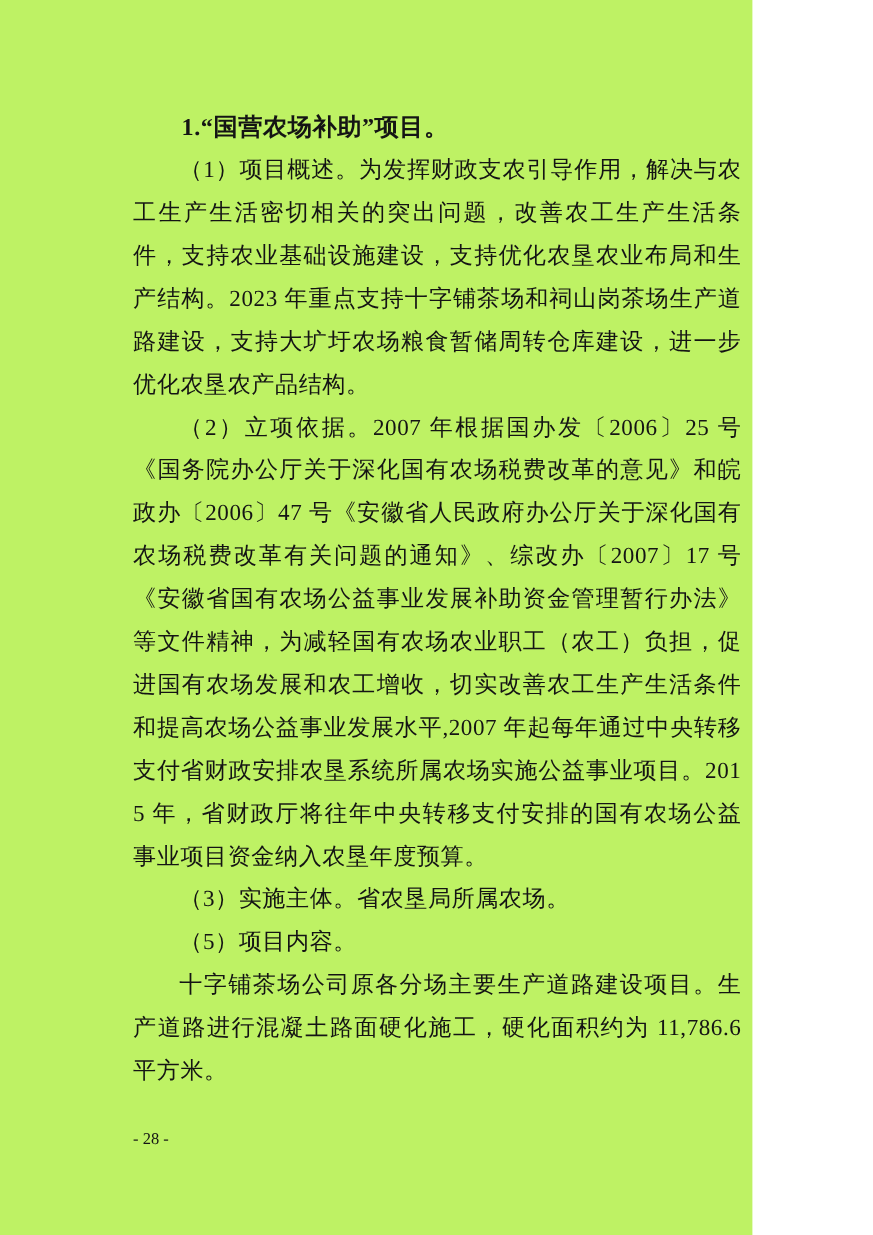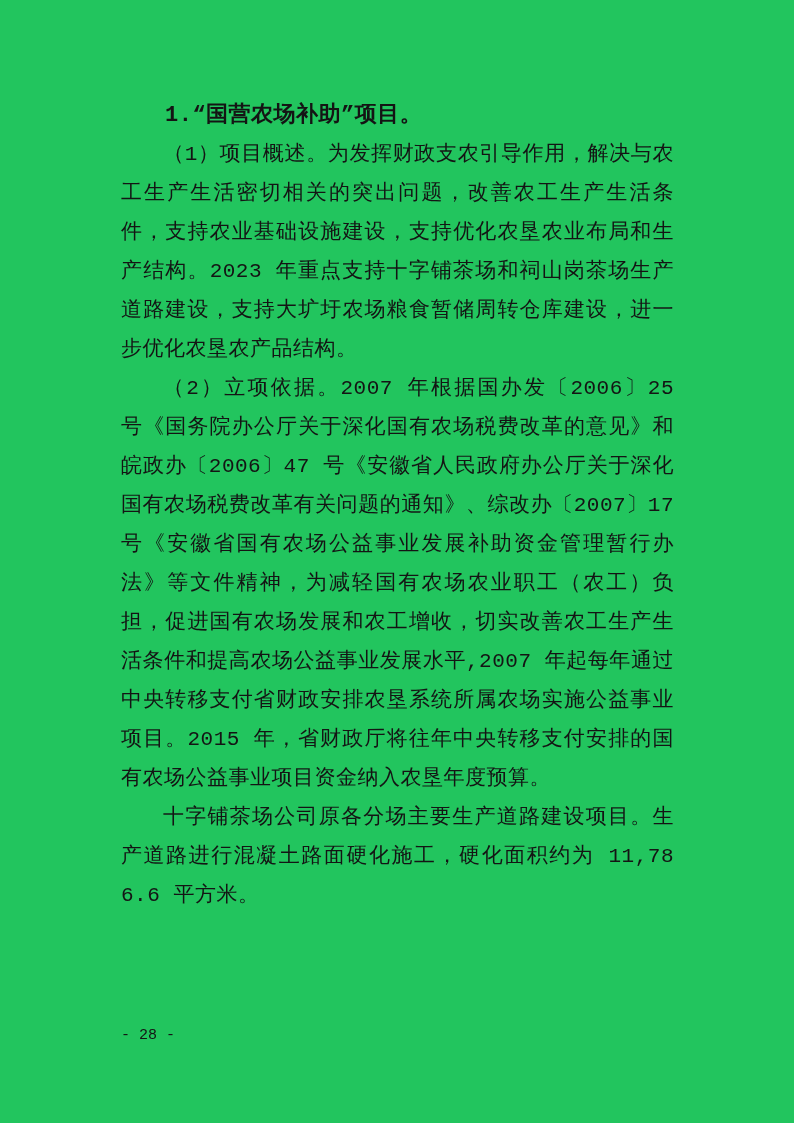--- a/index.html
+++ b/index.html
@@ -2,25 +2,25 @@
 <html><head>
 <meta charset="utf-8">
 <style>
   html, body {
     margin: 0;
     padding: 0;
     background: #ffffff;
   }
   .page {
     position: relative;
-    width: 794px;
+    width: 684px;
     height: 1123px;
-    background: #22c55e;
+    background: #bef264;
     color: #141414;
-    font-family: Liberation Mono, monospace;
+    font-family: Liberation Serif, serif;
     overflow: hidden;
   }
   .content {
     position: absolute;
     left: 121px;
     top: 96px;
     width: 553px;
   }
   .heading {
     margin: 0;
@@ -52,18 +52,20 @@
   }
 </style>
 </head>
 <body>
 
 <div class="page">
   <div class="content">
     <h1 class="heading">1.“国营农场补助”项目。</h1>
     <p class="body-para">（1）项目概述。为发挥财政支农引导作用，解决与农工生产生活密切相关的突出问题，改善农工生产生活条件，支持农业基础设施建设，支持优化农垦农业布局和生产结构。2023 年重点支持十字铺茶场和祠山岗茶场生产道路建设，支持大圹圩农场粮食暂储周转仓库建设，进一步优化农垦农产品结构。</p>
     <p class="body-para">（2）立项依据。2007 年根据国办发〔2006〕25 号《国务院办公厅关于深化国有农场税费改革的意见》和皖政办〔2006〕47 号《安徽省人民政府办公厅关于深化国有农场税费改革有关问题的通知》、综改办〔2007〕17 号《安徽省国有农场公益事业发展补助资金管理暂行办法》等文件精神，为减轻国有农场农业职工（农工）负担，促进国有农场发展和农工增收，切实改善农工生产生活条件和提高农场公益事业发展水平,2007 年起每年通过中央转移支付省财政安排农垦系统所属农场实施公益事业项目。2015 年，省财政厅将往年中央转移支付安排的国有农场公益事业项目资金纳入农垦年度预算。</p>
+    <p class="body-para">（3）实施主体。省农垦局所属农场。</p>
+    <p class="body-para">（5）项目内容。</p>
     <p class="body-para">十字铺茶场公司原各分场主要生产道路建设项目。生产道路进行混凝土路面硬化施工，硬化面积约为 11,786.6 平方米。</p>
   </div>
   <div class="footer">
     <span>- 28 -</span>
   </div>
 </div>
 
 </body></html>

